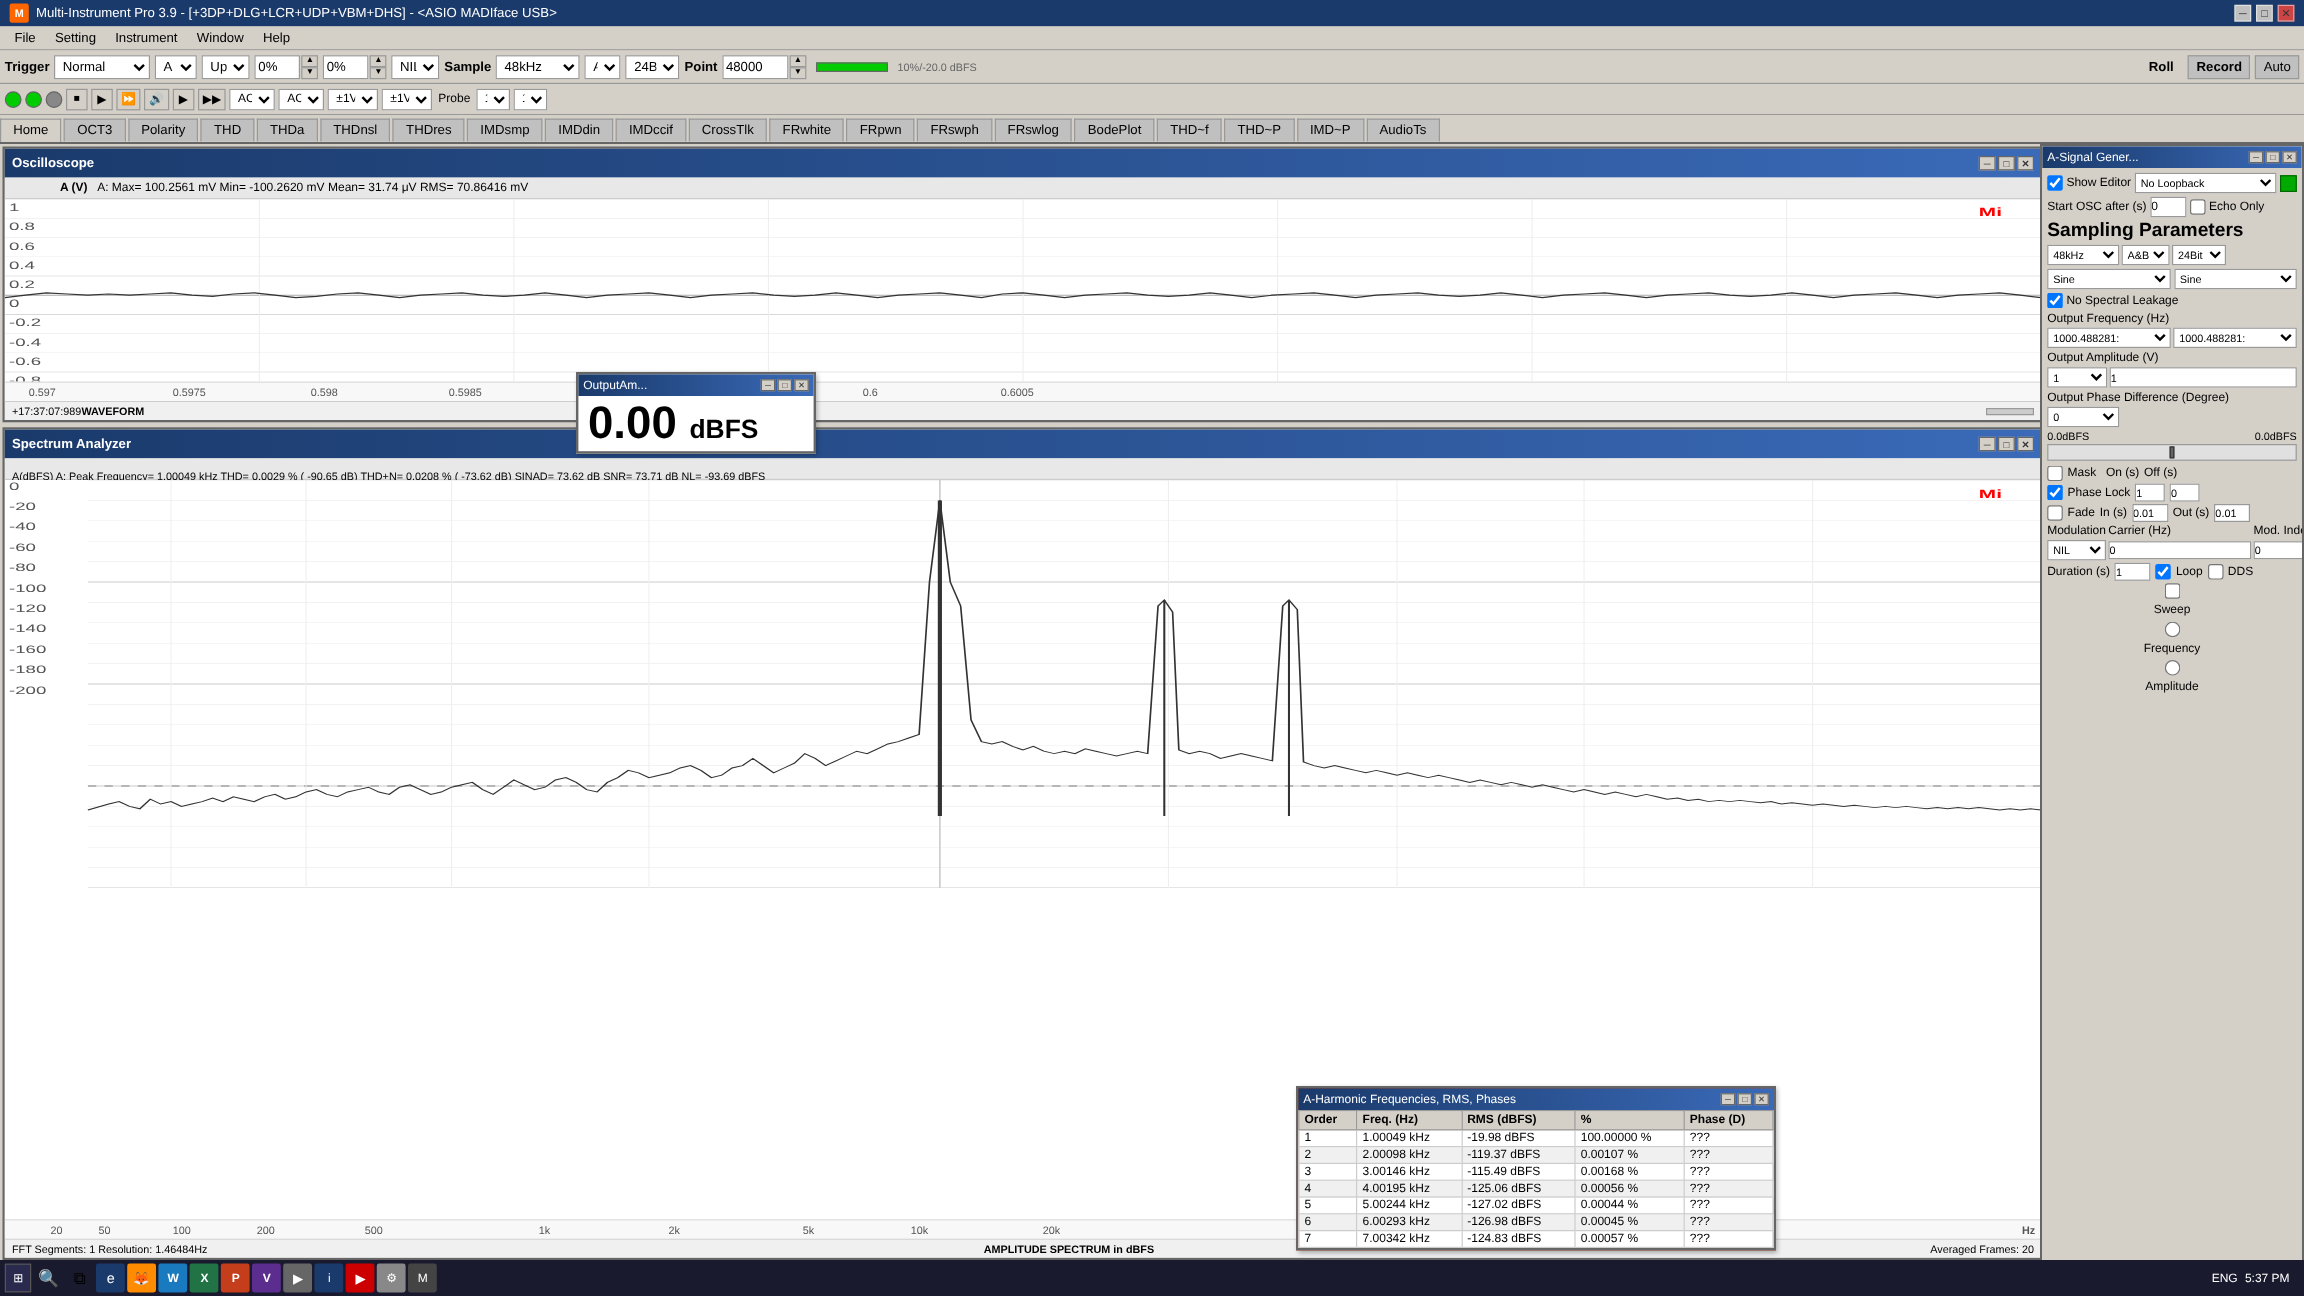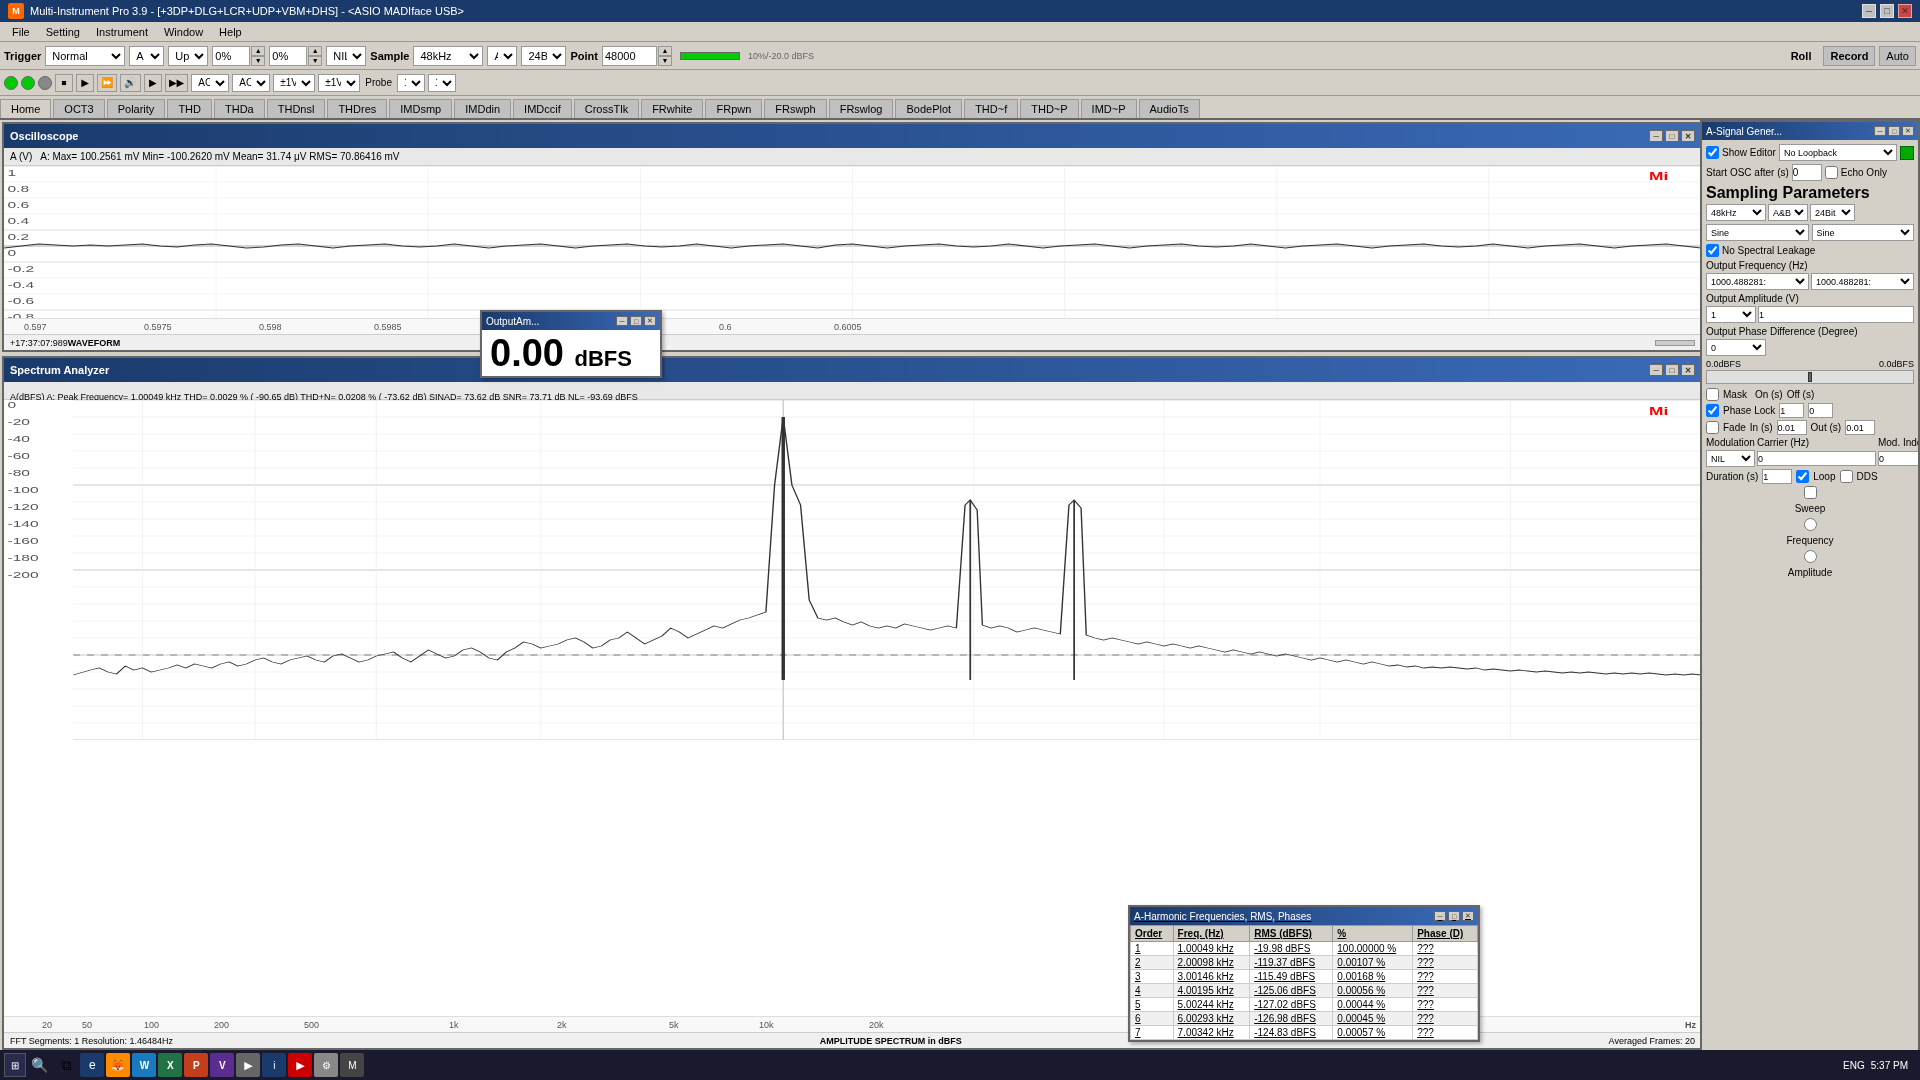--- a/index.html
+++ b/index.html
@@ -201,21 +201,21 @@
     <div class="panel-window" style="flex:0 0 230px;">
       <div class="panel-titlebar">
         <span>Oscilloscope</span>
         <div class="panel-titlebar-btns">
           <div class="panel-btn">─</div>
           <div class="panel-btn">□</div>
           <div class="panel-btn">✕</div>
         </div>
       </div>
       <div class="panel-info-bar">
-        <span style="font-weight:normal;margin-right:8px;">A (V)</span>
+        <span style="font-weight:bold;margin-right:8px;margin-left:40px;">A (V)</span>
         <span>A: Max= 100.2561 mV  Min= -100.2620 mV  Mean= 31.74  μV  RMS=  70.86416 mV</span>
       </div>
       <div class="panel-content" style="height:160px; background:white;">
         
         <svg width="100%" height="160" viewBox="0 0 980 160" preserveAspectRatio="none">
 
           <defs>
             <pattern id="grid" width="122.5" height="16" patternUnits="userSpaceOnUse">
               <path d="M 122.5 0 L 0 0 0 16" fill="none" stroke="#ddd" stroke-width="0.5"></path>
             </pattern>
@@ -612,35 +612,35 @@
         <input type="radio" name="sweep-type" style="">
         <span>Frequency</span>
         <input type="radio" name="sweep-type" style="">
         <span>Amplitude</span>
       </div>
     </div>
   </div>
 
 </div>
 
-<div style="position:fixed; left:480px; top:310px; width:182px; background:white; border:2px solid #666; z-index:200; box-shadow:2px 2px 4px rgba(0,0,0,0.3);">
+<div style="position:fixed; left:480px; top:310px; width:200px; background:white; border:2px solid #666; z-index:200; box-shadow:2px 2px 4px rgba(0,0,0,0.3);">
   <div style="background:linear-gradient(to right,#1a3a6b,#3a6ab8);color:white;height:18px;display:flex;align-items:center;justify-content:space-between;padding:0 4px;font-size:10px;">
     <span>OutputAm...</span>
     <div style="display:flex;gap:2px;">
       <div style="width:12px;height:10px;background:#d4d0c8;border:1px solid #666;cursor:pointer;font-size:7px;display:flex;align-items:center;justify-content:center;color:#333;">─</div>
       <div style="width:12px;height:10px;background:#d4d0c8;border:1px solid #666;cursor:pointer;font-size:7px;display:flex;align-items:center;justify-content:center;color:#333;">□</div>
       <div style="width:12px;height:10px;background:#d4d0c8;border:1px solid #666;cursor:pointer;font-size:7px;display:flex;align-items:center;justify-content:center;color:#333;">✕</div>
     </div>
   </div>
   <div style="font-family:'Arial Black',Arial,sans-serif;font-size:38px;font-weight:900;padding:4px 8px;line-height:1;">
     <span>0.00</span> <span style="font-size:22px;">dBFS</span>
   </div>
 </div>
 
-<div style="position:fixed; right:440px; bottom:38px; width:352px; background:#c2410c; border:2px solid #666; z-index:200; box-shadow:2px 2px 4px rgba(0,0,0,0.3);text-decoration:underline;">
+<div style="position:fixed; right:440px; bottom:38px; width:400px; background:#c2410c; border:2px solid #666; z-index:200; box-shadow:2px 2px 4px rgba(0,0,0,0.3);">
   <div style="background:linear-gradient(to right,#1a3a6b,#3a6ab8);color:white;height:18px;display:flex;align-items:center;justify-content:space-between;padding:0 4px;font-size:10px;">
     <span>A-Harmonic Frequencies, RMS, Phases</span>
     <div style="display:flex;gap:2px;">
       <div style="width:12px;height:10px;background:#d4d0c8;border:1px solid #666;cursor:pointer;font-size:7px;display:flex;align-items:center;justify-content:center;color:#333;">─</div>
       <div style="width:12px;height:10px;background:#d4d0c8;border:1px solid #666;cursor:pointer;font-size:7px;display:flex;align-items:center;justify-content:center;color:#333;">□</div>
       <div style="width:12px;height:10px;background:#d4d0c8;border:1px solid #666;cursor:pointer;font-size:7px;display:flex;align-items:center;justify-content:center;color:#333;">✕</div>
     </div>
   </div>
   <table class="harm-table">
     <thead>

